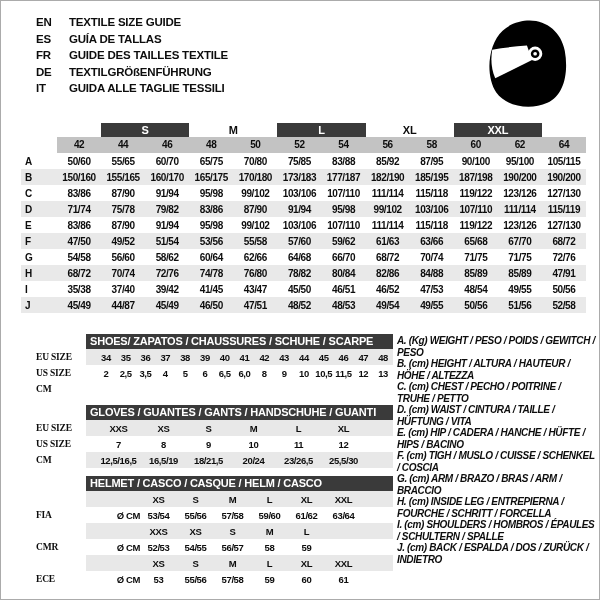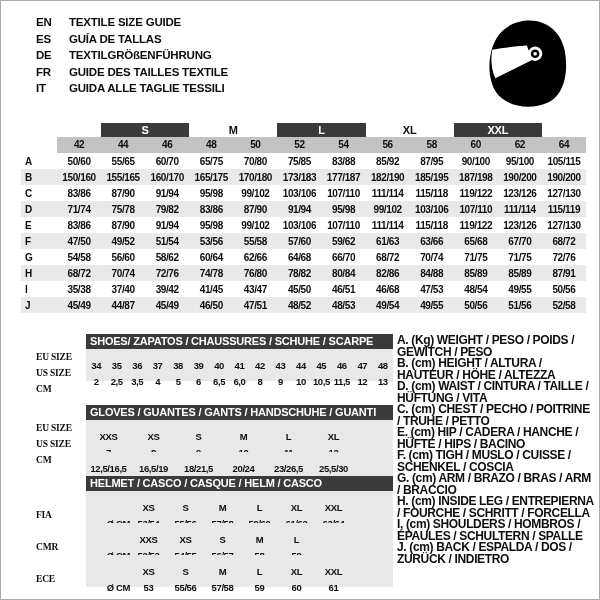--- a/index.html
+++ b/index.html
@@ -24,52 +24,52 @@
   .mt-label{font-size:10px;padding-left:4px;}
   .mt-cell{font-size:10px;text-align:center;white-space:nowrap;letter-spacing:-0.4px;}
   .mt-cell.gray{background:#c3c3c3;line-height:16px;height:16px;}
   .mt-row.stripe{background:#e9e9e9;}
   
   .bottom-left{position:absolute;left:20px;top:332px;width:372px;}
   .bt-table{margin-bottom:7px;}
   .bt-row{display:grid;grid-template-columns:65px 1fr;height:16px;}
   .bt-sidelabel{font-size:9.5px;padding-left:15px;line-height:16px;white-space:nowrap;font-family:Liberation Serif, serif;}
   .bt-band{background:#3a3a3a;color:#fff;font-size:11px;line-height:15px;height:15px;margin-top:1px;padding-left:4px;white-space:nowrap;}
-  .bt-area{display:grid;height:32px;align-items:center;}
+  .bt-area{display:grid;height:16px;align-items:center;padding-left:10px;}
   .bt-area.shaded{background:#e8e8e8;}
   .bt-cell{font-size:9.5px;text-align:center;white-space:nowrap;letter-spacing:-0.4px;}
   .cols15{grid-template-columns:repeat(15,1fr);}
   .cols6{grid-template-columns:repeat(6,45px);}
   .colsHelmet{grid-template-columns:44px repeat(6,37px);}
   .bt-cell.unit{text-align:right;padding-left:2px;}
   
   .legend{position:absolute;left:396px;top:334px;width:198px;}
-  .legend-item{font-size:12px;line-height:11.5px;letter-spacing:-0.35px;}
+  .legend-item{font-size:10px;line-height:11.5px;letter-spacing:-0.35px;font-style:italic;}
 </style>
 </head>
 <body>
 
 <div class="page">
 
   <div class="lang-section">
       <div class="lang-row">
         <div class="lang-code">EN</div>
         <div class="lang-title">TEXTILE SIZE GUIDE</div>
       </div>
       <div class="lang-row">
         <div class="lang-code">ES</div>
         <div class="lang-title">GUÍA DE TALLAS</div>
       </div>
       <div class="lang-row">
+        <div class="lang-code">FR</div>
+        <div class="lang-title">GUIDE DES TAILLES TEXTILE</div>
+      </div>
+      <div class="lang-row">
         <div class="lang-code">DE</div>
         <div class="lang-title">TEXTILGRÖßENFÜHRUNG</div>
-      </div>
-      <div class="lang-row">
-        <div class="lang-code">FR</div>
-        <div class="lang-title">GUIDE DES TAILLES TEXTILE</div>
       </div>
       <div class="lang-row">
         <div class="lang-code">IT</div>
         <div class="lang-title">GUIDA ALLE TAGLIE TESSILI</div>
       </div>
     </div>
 
   <svg class="helmet-icon" viewBox="0 0 80 90" xmlns="http://www.w3.org/2000/svg">
     <path d="M30 3 C 52 -3 71 10 75 31 C 79 53 74 75 58 82 C 40 90 17 85 8 72 C 2 63 0 49 2 37 C 5 19 14 7 30 3 Z" fill="#000"></path>
     <path d="M4 30 C 2.5 39 3 49 7 58 L 43 40 L 38 26 C 26 27 15 28 4 30 Z" fill="#fff"></path>
@@ -215,32 +215,32 @@
         <div class="mt-cell">70/74</div>
         <div class="mt-cell">72/76</div>
         <div class="mt-cell">74/78</div>
         <div class="mt-cell">76/80</div>
         <div class="mt-cell">78/82</div>
         <div class="mt-cell">80/84</div>
         <div class="mt-cell">82/86</div>
         <div class="mt-cell">84/88</div>
         <div class="mt-cell">85/89</div>
         <div class="mt-cell">85/89</div>
-        <div class="mt-cell">87/91</div>
+        <div class="mt-cell">47/91</div>
       </div>
       <div class="mt-row">
         <div class="mt-label">I</div>
         <div class="mt-cell">35/38</div>
         <div class="mt-cell">37/40</div>
         <div class="mt-cell">39/42</div>
         <div class="mt-cell">41/45</div>
         <div class="mt-cell">43/47</div>
         <div class="mt-cell">45/50</div>
         <div class="mt-cell">46/51</div>
-        <div class="mt-cell">46/68</div>
+        <div class="mt-cell">46/52</div>
         <div class="mt-cell">47/53</div>
         <div class="mt-cell">48/54</div>
         <div class="mt-cell">49/55</div>
         <div class="mt-cell">50/56</div>
       </div>
       <div class="mt-row stripe">
         <div class="mt-label">J</div>
         <div class="mt-cell">45/49</div>
         <div class="mt-cell">44/87</div>
         <div class="mt-cell">45/49</div>
@@ -421,22 +421,22 @@
             <div class="bt-cell">60</div>
             <div class="bt-cell">61</div>
           </div>
         </div>
       </div>
   </div>
 
   <div class="legend">
       <div class="legend-item">A. (Kg) WEIGHT / PESO / POIDS / GEWITCH / PESO</div>
       <div class="legend-item">B. (cm) HEIGHT / ALTURA / HAUTEUR / HÖHE / ALTEZZA</div>
+      <div class="legend-item">C. (cm) CHEST / PECHO / POITRINE / TRUHE / PETTO</div>
       <div class="legend-item">D. (cm) WAIST / CINTURA / TAILLE / HÜFTUNG / VITA</div>
-      <div class="legend-item">C. (cm) CHEST / PECHO / POITRINE / TRUHE / PETTO</div>
       <div class="legend-item">E. (cm) HIP / CADERA / HANCHE / HÜFTE / HIPS / BACINO</div>
       <div class="legend-item">F. (cm) TIGH / MUSLO / CUISSE / SCHENKEL / COSCIA</div>
       <div class="legend-item">G. (cm) ARM / BRAZO / BRAS / ARM / BRACCIO</div>
       <div class="legend-item">H. (cm) INSIDE LEG / ENTREPIERNA / FOURCHE / SCHRITT / FORCELLA</div>
       <div class="legend-item">I. (cm) SHOULDERS / HOMBROS / ÉPAULES / SCHULTERN / SPALLE</div>
       <div class="legend-item">J. (cm) BACK / ESPALDA / DOS / ZURÜCK / INDIETRO</div>
     </div>
 
 </div>
 

